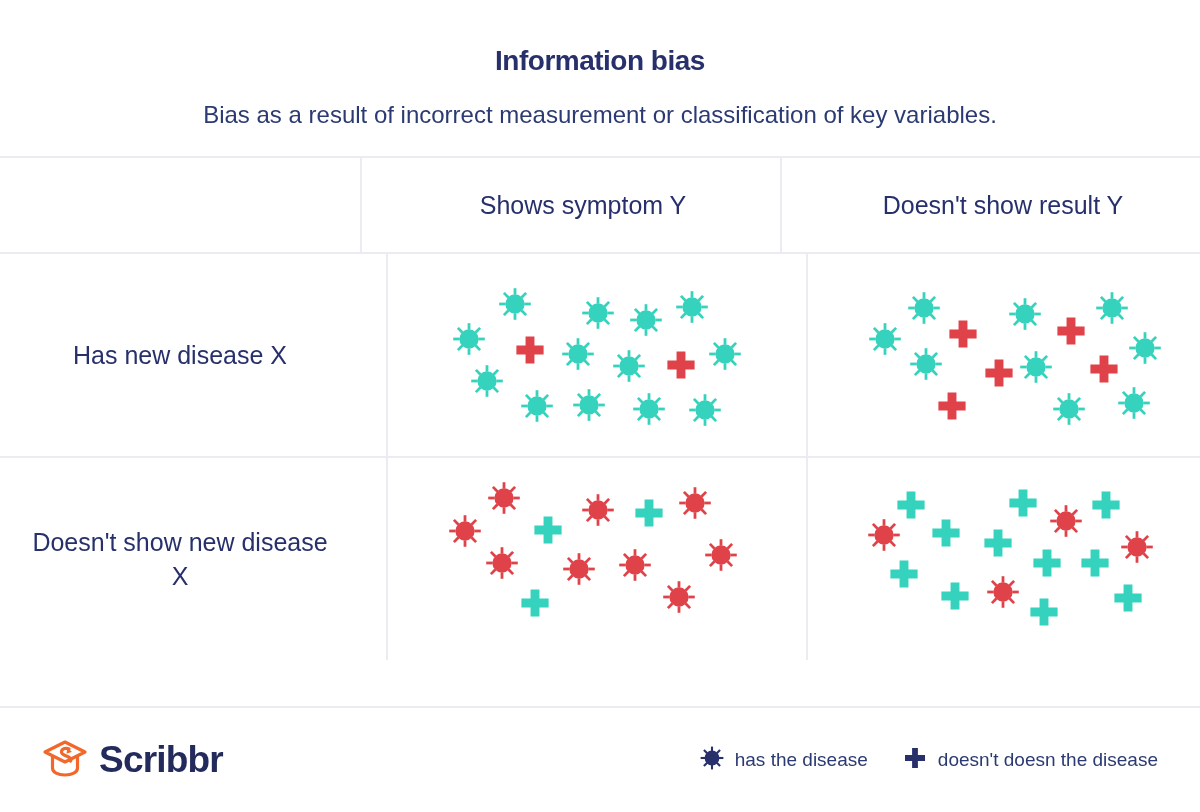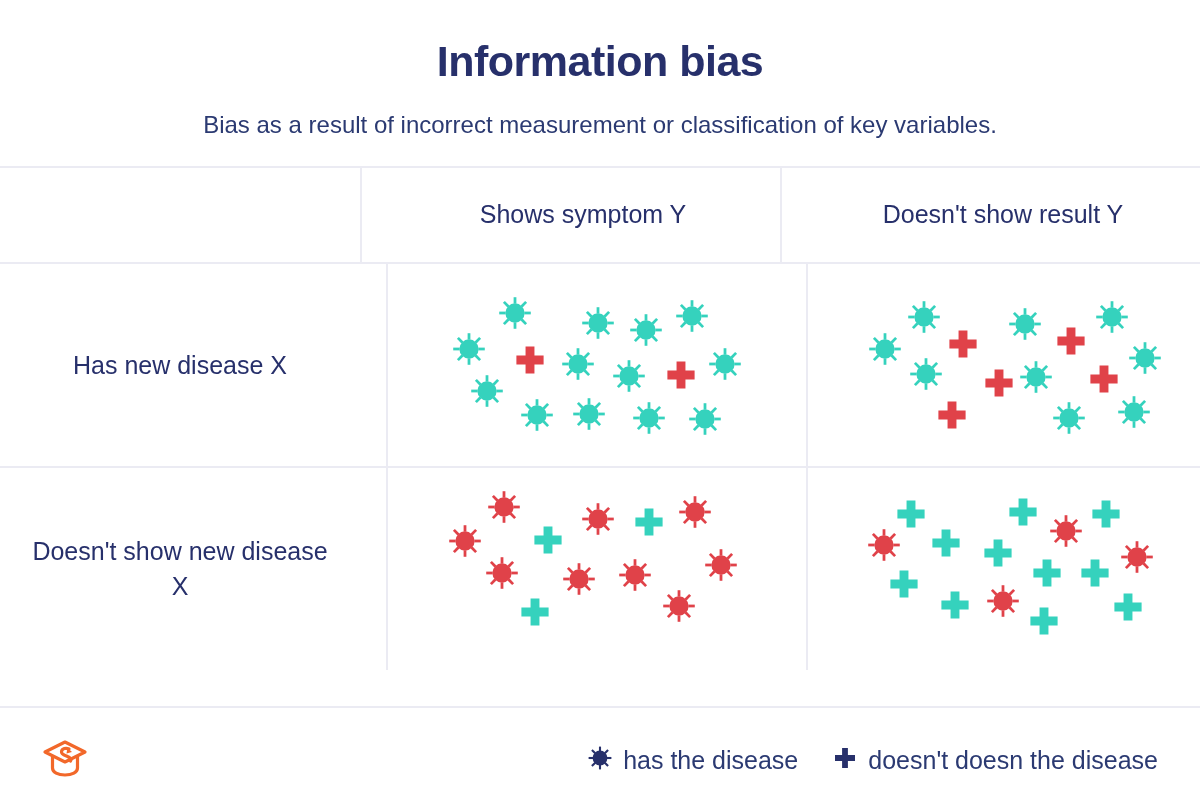--- a/index.html
+++ b/index.html
@@ -25,26 +25,26 @@
     flex-direction: column;
   }
 
   
   .header {
     flex: 0 0 auto;
     padding: 36px 40px 26px 40px;
     text-align: center;
   }
   .title {
-    font-size: 43px;
+    font-size: 28px;
     font-weight: bold;
     color: #27306b;
     letter-spacing: -0.5px;
     line-height: 1.18;
-    margin: 0 0 22px 0;
+    margin: 8px 0 22px 0;
   }
   .subtitle {
     font-size: 24px;
     color: #2b3a72;
     line-height: 1.3;
     margin: 0;
   }
 
   
   .table {
@@ -136,21 +136,21 @@
     display: flex;
     align-items: center;
     gap: 34px;
   }
   .legend-item {
     display: flex;
     align-items: center;
     gap: 10px;
   }
   .legend-label {
-    font-size: 25px;
+    font-size: 19px;
     color: #2b3a72;
   }
 </style>
 </head>
 <body>
 
 <div class="card">
 
   <div class="header">
     <h1 class="title">Information bias</h1>
@@ -835,20 +835,21 @@
       <span>
         <svg width="46" height="40" viewBox="0 0 46 40">
           <g fill="none" stroke="#f2682a" stroke-width="3.2" stroke-linejoin="round" stroke-linecap="round">
             <path d="M23 4 L43 14 L23 24 L3 14 Z"></path>
             <path d="M10.5 18.5 L10.5 30 C10.5 34.5 16 37 23 37 C30 37 35.5 34.5 35.5 30 L35.5 18.5"></path>
             <path d="M27 11 C24 9.5 20 10.5 19.5 13.5 C19 16.5 23 17.5 25.5 18.5 C28 19.5 29.5 21 28.5 23"></path>
           </g>
           <path d="M25.5 10 L30 14 L24.5 15.5 Z" fill="#f2682a"></path>
         </svg>
       </span>
+      <span class="logo-word">Scribbr</span>
     </div>
 
     <div class="legend">
       <div class="legend-item">
         <span>
           <svg width="26" height="26" viewBox="0 0 26 26">
             <g fill="#27306b">
               <circle cx="13" cy="13" r="7.4"></circle>
               <g stroke="#27306b" stroke-width="2.1" stroke-linecap="butt">
                 <line x1="13" y1="1.6" x2="13" y2="6.2"></line>

